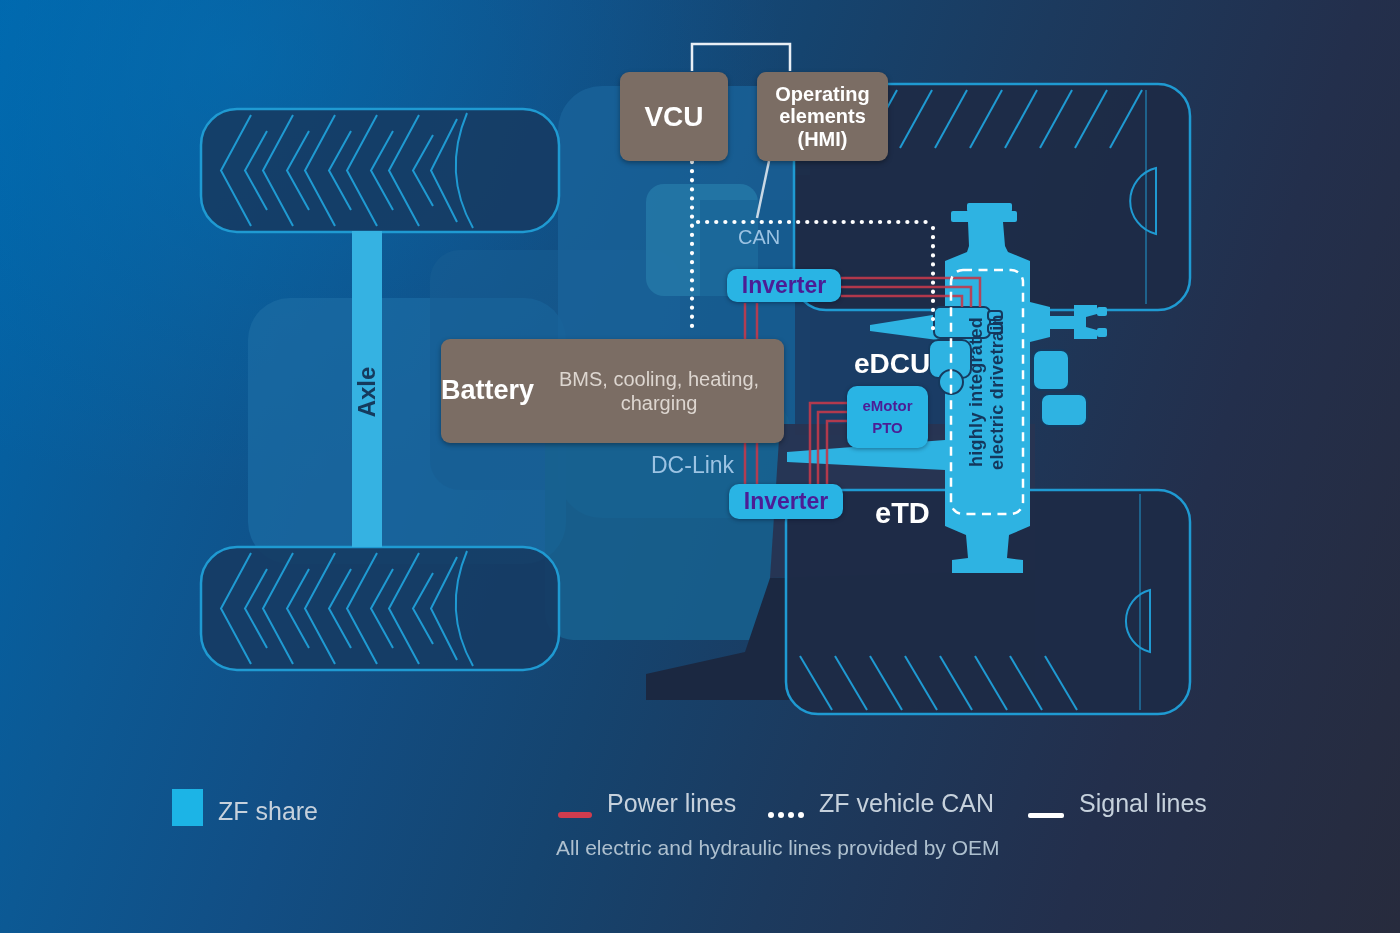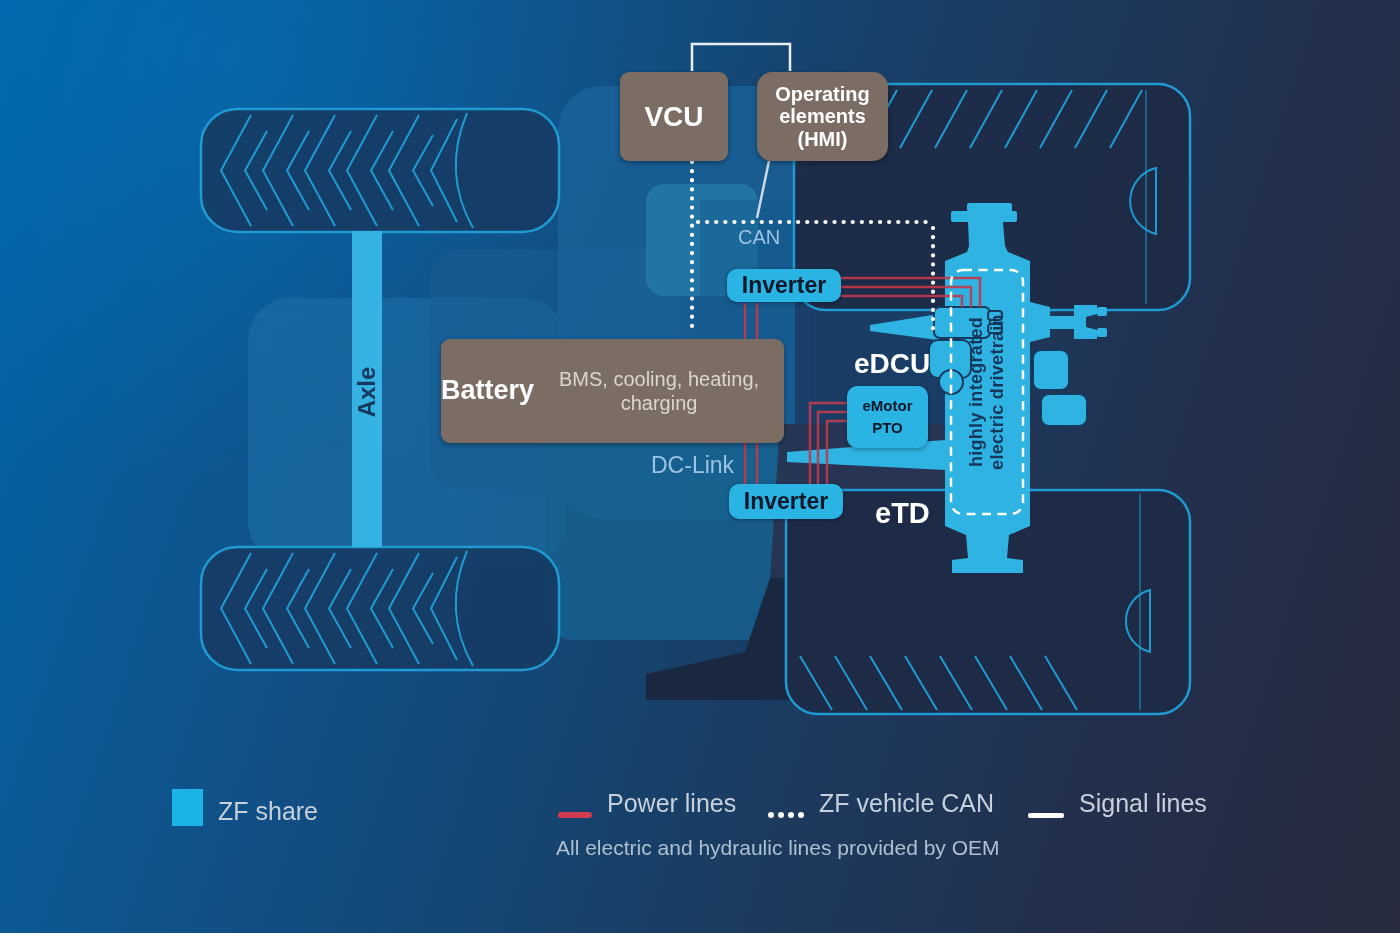--- a/index.html
+++ b/index.html
@@ -12,21 +12,21 @@
   }
   .stage svg{position:absolute;left:0;top:0;}
   .box{
     position:absolute;background:#7b6d64;border-radius:9px;
     display:flex;align-items:center;justify-content:center;text-align:center;
     color:#fff;font-weight:bold;box-shadow:0 2px 5px rgba(0,0,0,.35);
   }
   .cyanbox{
     position:absolute;background:#29b4e4;border-radius:10px;
     display:flex;flex-direction:column;align-items:center;justify-content:center;text-align:center;
-    color:#0f172a;font-weight:bold;box-shadow:0 1px 4px rgba(0,10,30,.4);
+    color:#4c1d95;font-weight:bold;box-shadow:0 1px 4px rgba(0,10,30,.4);
   }
   .lbl-blue{position:absolute;color:#9cc3e3;}
   .lbl-white{position:absolute;color:#ffffff;font-weight:bold;}
   .battery-title{font-size:27px;font-weight:bold;line-height:1.15;}
   .battery-sub{font-size:20px;font-weight:normal;color:#ddd6d0;line-height:1.2;}
   .rot{transform:translate(-50%,-50%) rotate(-90deg);transform-origin:center;white-space:nowrap;}
   .drivetrain-label{
     position:absolute;left:987px;top:392px;color:#14375c;font-weight:bold;
     font-size:18px;line-height:1.18;text-align:center;letter-spacing:.3px;
   }
@@ -163,21 +163,21 @@
   <g fill="none" stroke="#e9eff5" stroke-width="2.5">
     <path d="M692,71 L692,44 L790,44 L790,71"></path>
     <path d="M769,161 L757,218" opacity=".85"></path>
   </g>
 </svg>
 
   <div class="box" style="left:620px;top:72px;width:108px;height:89px;font-size:28px;justify-content:center;">
     <span>VCU</span>
   </div>
 
-  <div class="box" style="left:757px;top:72px;width:131px;height:89px;font-size:20px;line-height:1.12;border-radius:15px;">
+  <div class="box" style="left:757px;top:72px;width:131px;height:89px;font-size:20px;line-height:1.12;">
     <span style="display:block;width:118px;">Operating elements (HMI)</span>
   </div>
 
   <div class="box" style="left:441px;top:339px;width:343px;height:104px;flex-direction:row;">
     <div class="battery-title">Battery</div>
     <div class="battery-sub">BMS, cooling, heating, charging</div>
   </div>
 
   <div class="cyanbox" style="left:727px;top:269px;width:114px;height:33px;font-size:23px;">
     <span>Inverter</span>

